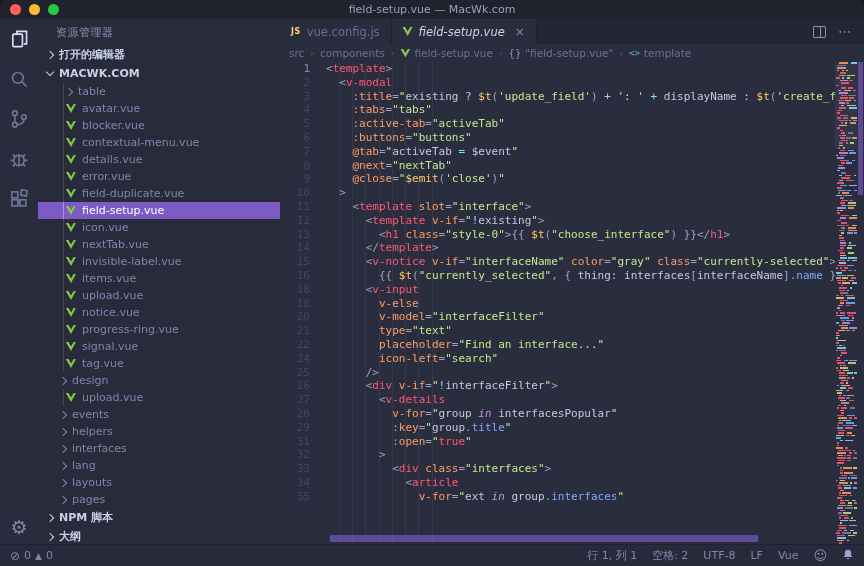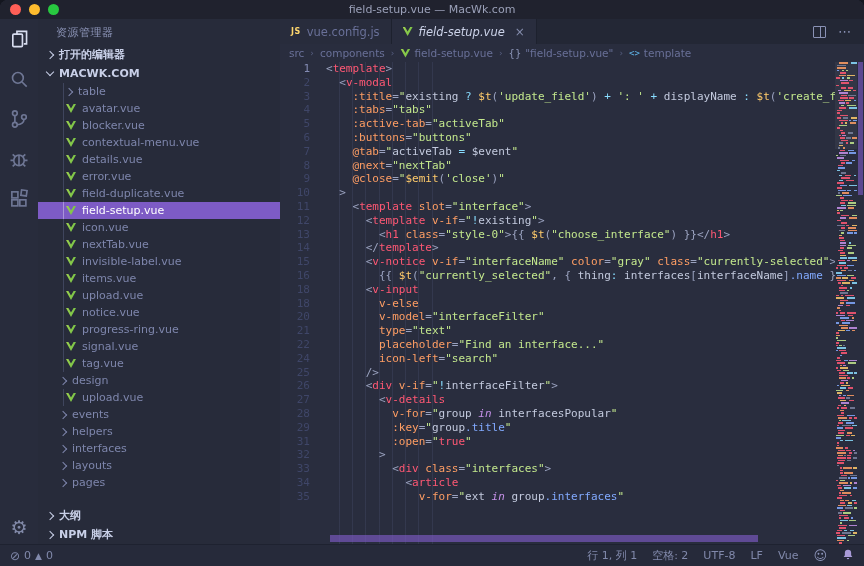--- a/index.html
+++ b/index.html
@@ -268,35 +268,39 @@
           <div class="tree-row lvl1">
             <span class="chev"></span>
             <span>helpers</span>
           </div>
           <div class="tree-row lvl1">
             <span class="chev"></span>
             <span>interfaces</span>
           </div>
           <div class="tree-row lvl1">
             <span class="chev"></span>
+            <span>lang</span>
+          </div>
+          <div class="tree-row lvl1">
+            <span class="chev"></span>
             <span>layouts</span>
           </div>
           <div class="tree-row lvl1">
             <span class="chev"></span>
             <span>pages</span>
           </div>
         </div>
       <div class="sb-bottom">
         <div class="sb-section">
           <span class="chev"></span>
-          <span>大纲</span>
+          <span>NPM 脚本</span>
         </div>
         <div class="sb-section">
           <span class="chev"></span>
-          <span>NPM 脚本</span>
+          <span>大纲</span>
         </div>
       </div>
     </div>
 
     <div class="editor">
       <div class="tabbar">
         <div id="tabs" style="display:flex;">
             <div class="tab">
               <span class="js-badge">JS</span>
               <span>vue.config.js</span>

